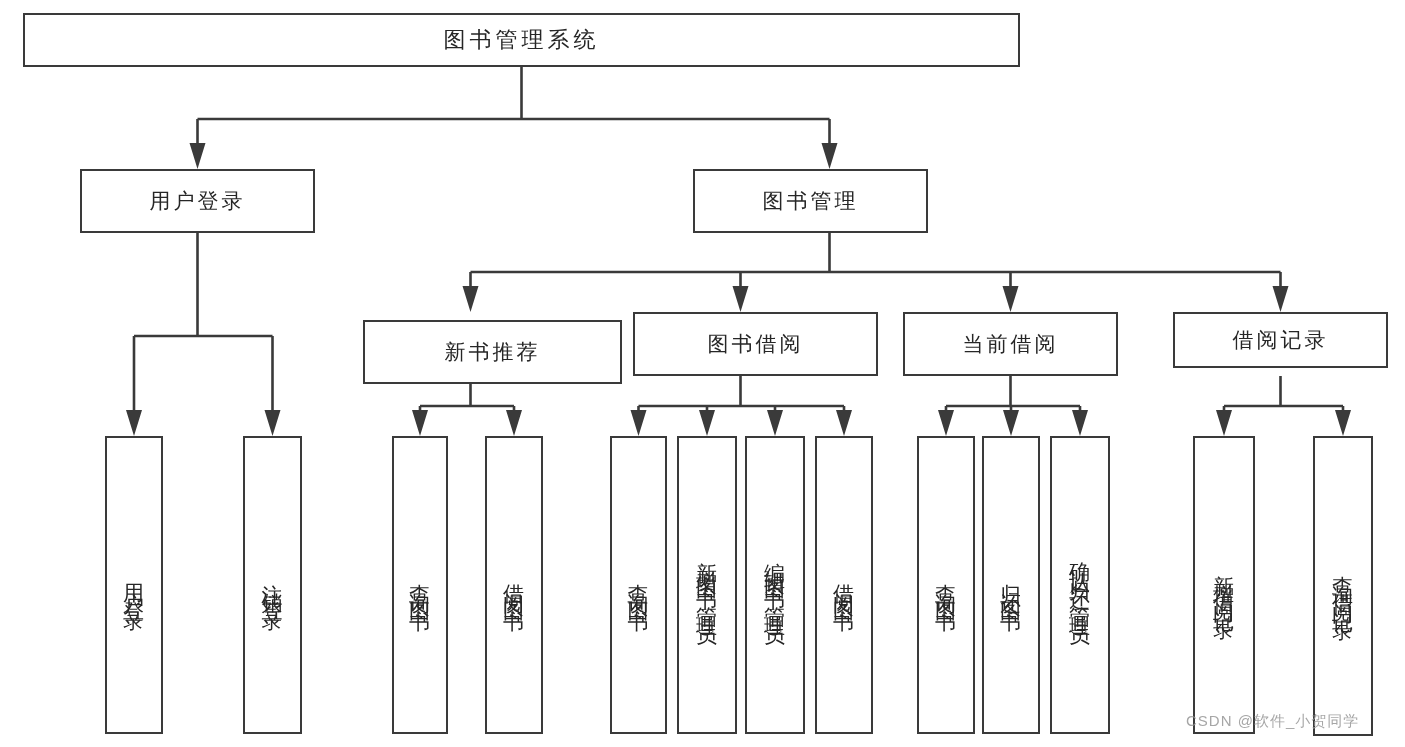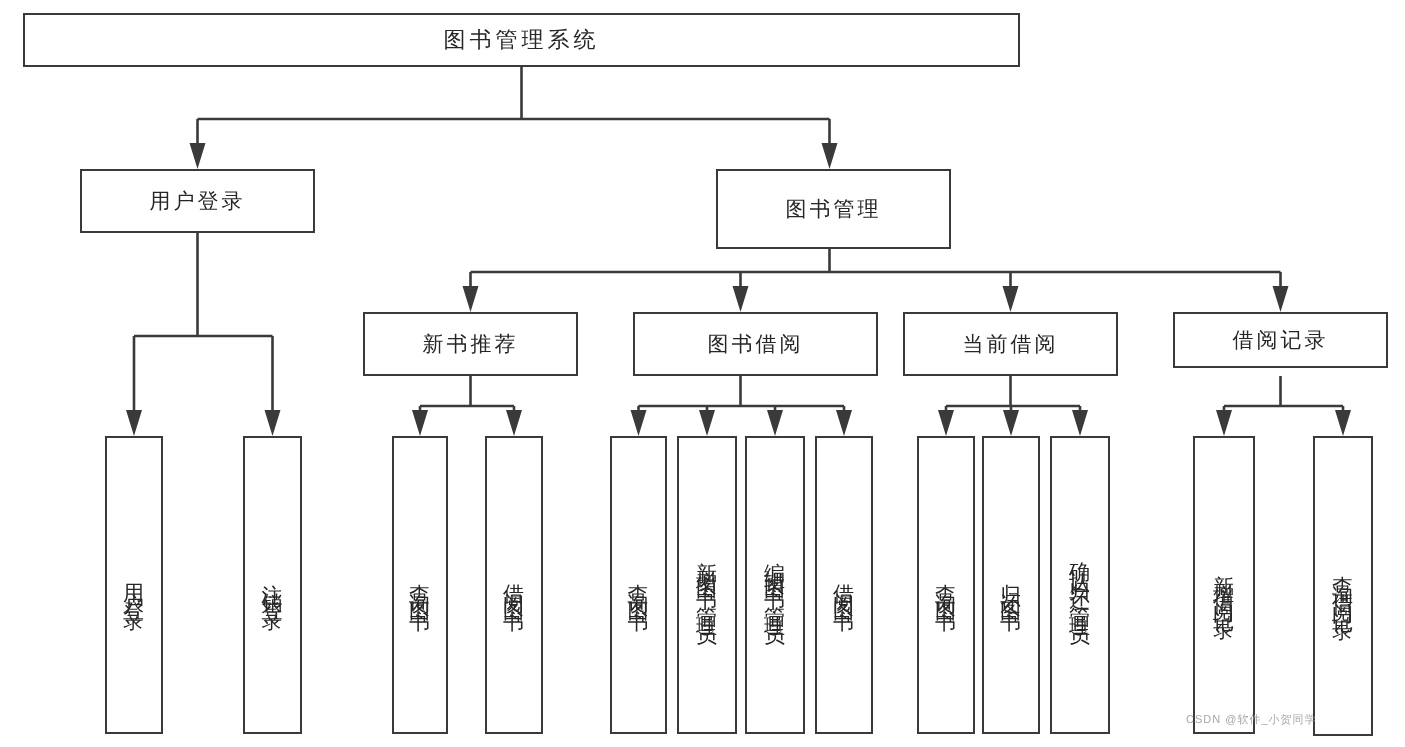--- a/index.html
+++ b/index.html
@@ -28,21 +28,21 @@
     display:flex; align-items:center; justify-content:center;
     color:#262626; z-index:1;
   }
   .vbox span {
     writing-mode:vertical-rl; text-orientation:mixed;
     font-size:21px; letter-spacing:9px; white-space:nowrap;
     line-height:1;
   }
   .watermark {
     position:absolute; left:1186px; top:712px;
-    font-size:11px; letter-spacing:1px;
+    font-size:15px; letter-spacing:1px;
     color:rgba(150,150,150,0.85);
     z-index:3; white-space:nowrap;
   }
 </style>
 </head>
 <body>
 
 <div class="canvas">
 
   <svg class="wires" width="1405" height="747" viewBox="0 0 1405 747" xmlns="http://www.w3.org/2000/svg">
@@ -72,23 +72,23 @@
     </g>
     <g>
       <path class="line" d="M1280.5 376 V406 M1224 406 H1343 M1224 406 V414 M1343 406 V414"></path>
       <path class="arrow" d="M1216 410 h16 l-8 26 z M1335 410 h16 l-8 26 z"></path>
     </g>
   </svg>
 
   <div class="hbox root" style="left:23px;top:13px;width:997px;height:54px">图书管理系统</div>
 
   <div class="hbox" style="left:80px;top:169px;width:235px;height:64px">用户登录</div>
-  <div class="hbox" style="left:716px;top:169px;width:235px;height:80px">图书管理</div>
+  <div class="hbox" style="left:693px;top:169px;width:235px;height:64px">图书管理</div>
 
-  <div class="hbox" style="left:363px;top:312px;width:215px;height:64px">新书推荐</div>
+  <div class="hbox" style="left:363px;top:320px;width:259px;height:64px">新书推荐</div>
   <div class="hbox" style="left:633px;top:312px;width:245px;height:64px">图书借阅</div>
   <div class="hbox" style="left:903px;top:312px;width:215px;height:64px">当前借阅</div>
   <div class="hbox" style="left:1173px;top:312px;width:215px;height:56px">借阅记录</div>
 
   <div class="vbox" style="left:105px;top:436px;width:58px;height:298px">
     <span>用户登录</span>
   </div>
   <div class="vbox" style="left:243px;top:436px;width:59px;height:298px">
     <span>注销登录</span>
   </div>

